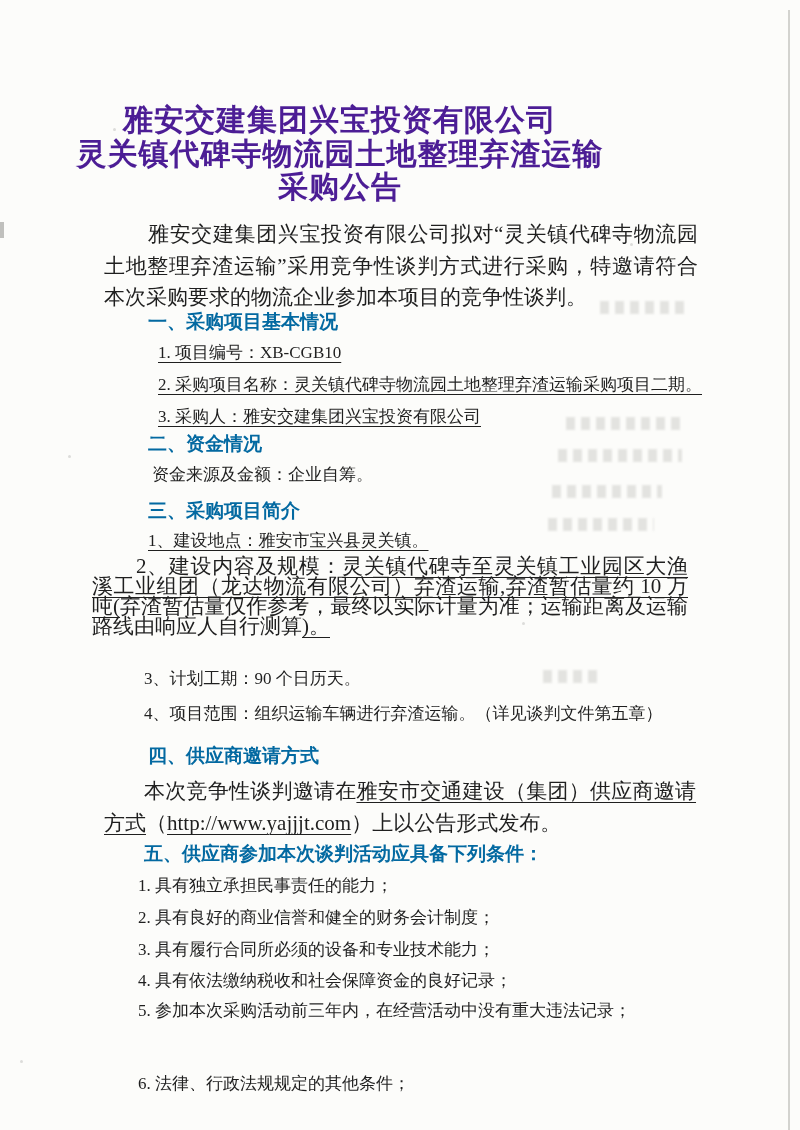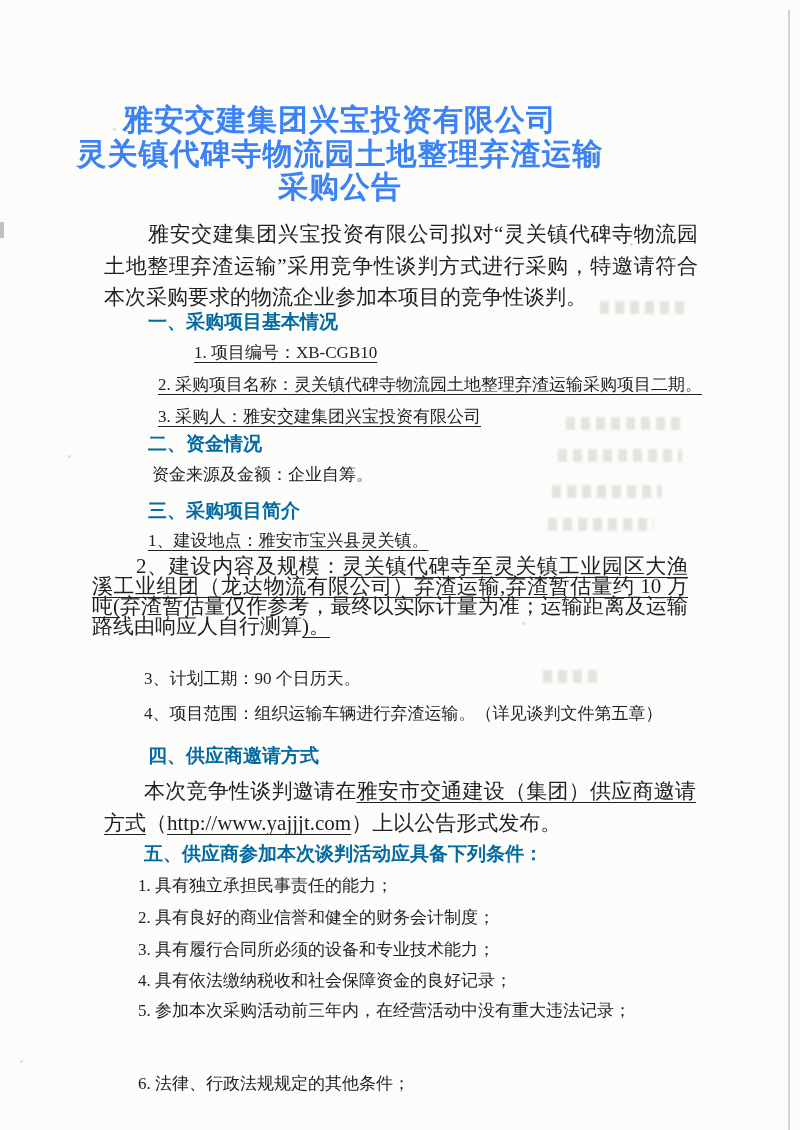--- a/index.html
+++ b/index.html
@@ -5,21 +5,21 @@
   html,body { margin:0; padding:0; background:#ffffff; }
   .scan {
     position:relative; width:800px; height:1130px; overflow:hidden;
     background:#fcfcfa;
     font-family:"Liberation Serif","DejaVu Serif",serif;
     color:#1f1f1f;
   }
   .abs { position:absolute; }
   .title-line {
     left:0; width:680px; text-align:center;
-    font-size:30px; font-weight:bold; color:#3b82f6;
+    font-size:30px; font-weight:bold; color:#4c1d95;
     letter-spacing:1px; white-space:nowrap;
   }
   .heading {
     font-family:"Liberation Sans","DejaVu Sans",sans-serif;
     font-size:19px; font-weight:bold; color:#0369a1; white-space:nowrap;
   }
   .body-line { font-size:17px; white-space:nowrap; }
   .para { font-size:21px; text-align:justify; }
   .u { text-decoration:underline; text-decoration-thickness:1px; text-underline-offset:4px; }
   .intro { left:104px; top:219px; width:594px; line-height:31.5px; text-indent:2.1em; }
@@ -57,21 +57,21 @@
   <div class="abs ghost" style="left:548px;top:518px;width:106px;"></div>
   <div class="abs ghost" style="left:543px;top:670px;width:58px;"></div>
 
   <div class="abs title-line" style="top:100px;">雅安交建集团兴宝投资有限公司</div>
   <div class="abs title-line" style="top:134px;">灵关镇代碑寺物流园土地整理弃渣运输</div>
   <div class="abs title-line" style="top:167px;">采购公告</div>
 
   <div class="abs para intro">雅安交建集团兴宝投资有限公司拟对“灵关镇代碑寺物流园土地整理弃渣运输”采用竞争性谈判方式进行采购，特邀请符合本次采购要求的物流企业参加本项目的竞争性谈判。</div>
 
   <div class="abs heading" style="left:148px;top:309px;">一、采购项目基本情况</div>
-  <div class="abs body-line u" style="left:158px;top:341px;margin-left:36px;">1. 项目编号：XB-CGB10</div>
+  <div class="abs body-line u" style="left:158px;top:341px;">1. 项目编号：XB-CGB10</div>
   <div class="abs body-line u" style="left:158px;top:373px;">2. 采购项目名称：灵关镇代碑寺物流园土地整理弃渣运输采购项目二期。</div>
   <div class="abs body-line u" style="left:158px;top:405px;">3. 采购人：雅安交建集团兴宝投资有限公司</div>
 
   <div class="abs heading" style="left:148px;top:431px;">二、资金情况</div>
   <div class="abs body-line" style="left:152px;top:463px;">资金来源及金额：企业自筹。</div>
 
   <div class="abs heading" style="left:148px;top:498px;">三、采购项目简介</div>
   <div class="abs body-line u" style="left:148px;top:529px;">1、建设地点：雅安市宝兴县灵关镇。</div>
   <div class="abs para p-scale"><span>2、建设内容及规模：</span><span class="u">灵关镇代碑寺至灵关镇工业园区大渔溪工业组团（龙达物流有限公司）弃渣运输,弃渣暂估量约 10 万吨(</span><span>弃渣暂估量仅作参考，最终以实际计量为准；运输距离及运输路线由响应人自行测算</span><span class="u">)。</span></div>
   <div class="abs body-line" style="left:144px;top:667px;">3、计划工期：90 个日历天。</div>

